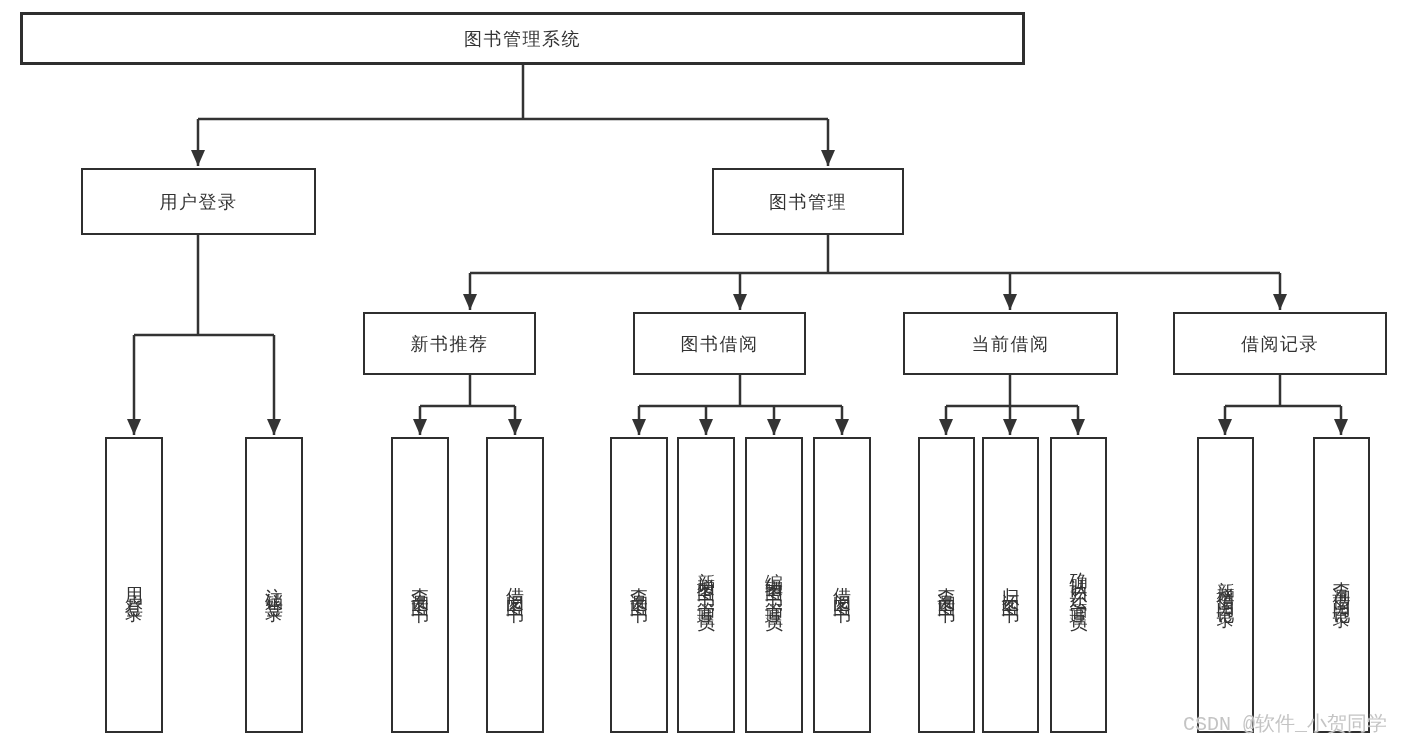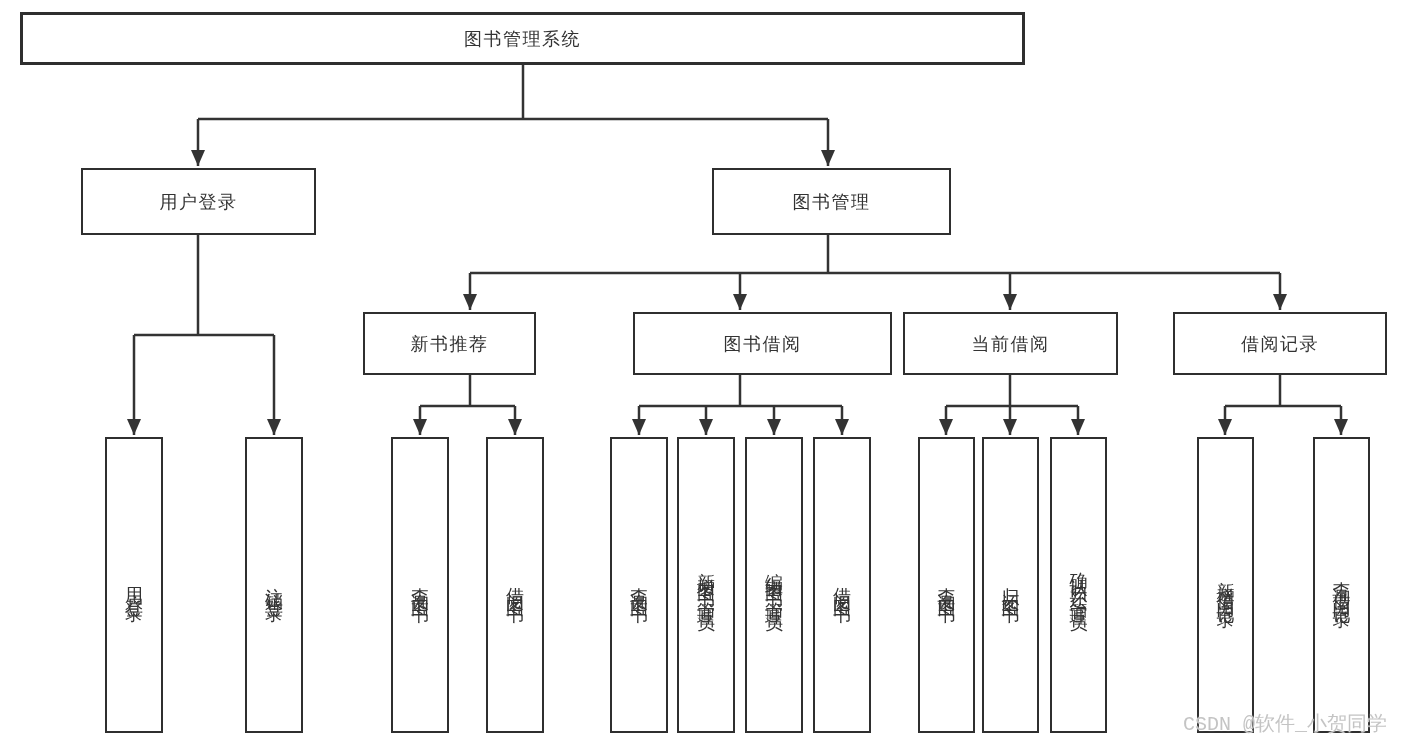--- a/index.html
+++ b/index.html
@@ -99,28 +99,28 @@
     </g>
   </svg>
 
   <div class="node root hnode" style="left:20px;top:12px;width:1005px;height:53px">
     <span>图书管理系统</span>
   </div>
 
   <div class="node hnode" style="left:81px;top:168px;width:235px;height:67px">
     <span>用户登录</span>
   </div>
-  <div class="node hnode" style="left:712px;top:168px;width:239px;height:67px">
+  <div class="node hnode" style="left:712px;top:168px;width:192px;height:67px">
     <span>图书管理</span>
   </div>
 
   <div class="node hnode" style="left:363px;top:312px;width:173px;height:63px">
     <span>新书推荐</span>
   </div>
-  <div class="node hnode" style="left:633px;top:312px;width:259px;height:63px">
+  <div class="node hnode" style="left:633px;top:312px;width:173px;height:63px">
     <span>图书借阅</span>
   </div>
   <div class="node hnode" style="left:1173px;top:312px;width:214px;height:63px">
     <span>借阅记录</span>
   </div>
   <div class="node hnode" style="left:903px;top:312px;width:215px;height:63px">
     <span>当前借阅</span>
   </div>
 
   <div class="node vnode" style="left:105px;top:437px;width:58px;height:296px">

